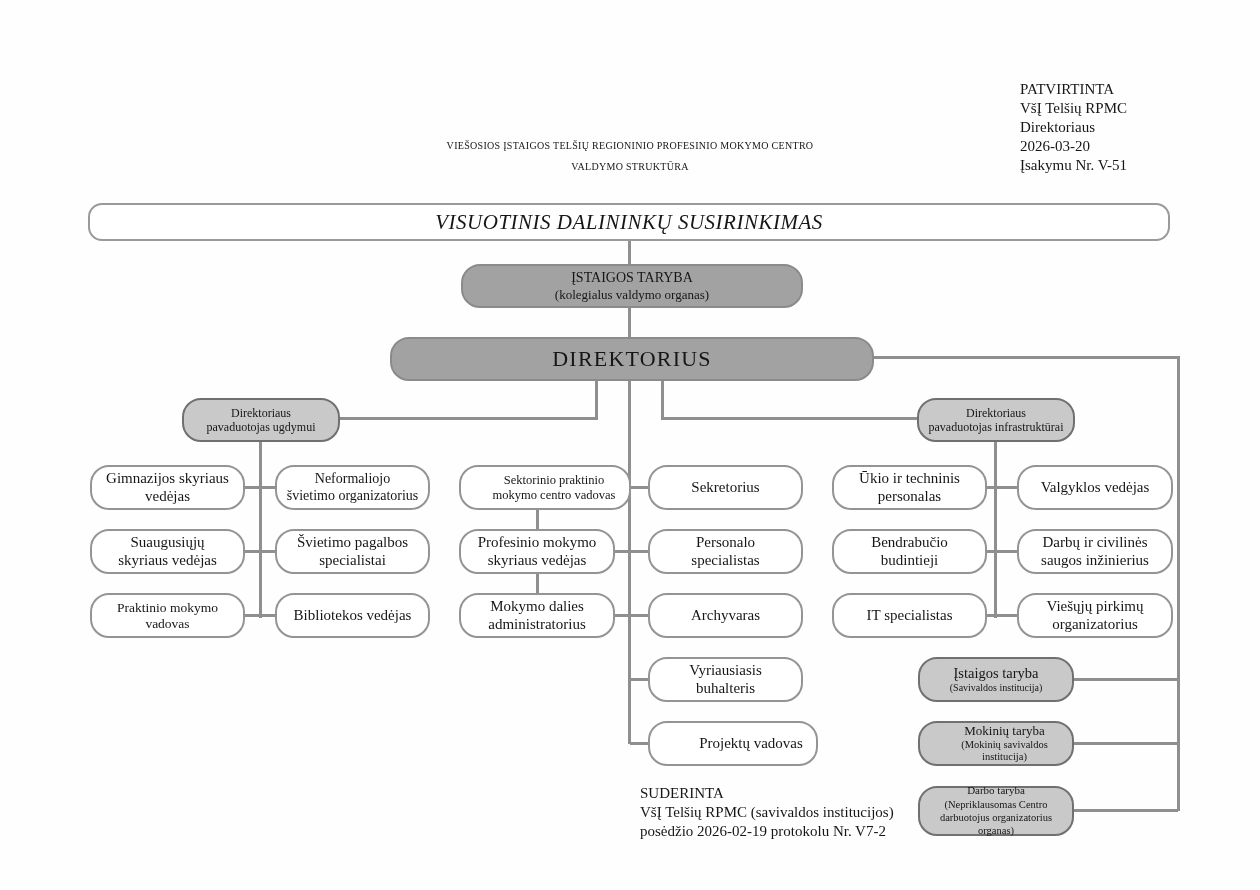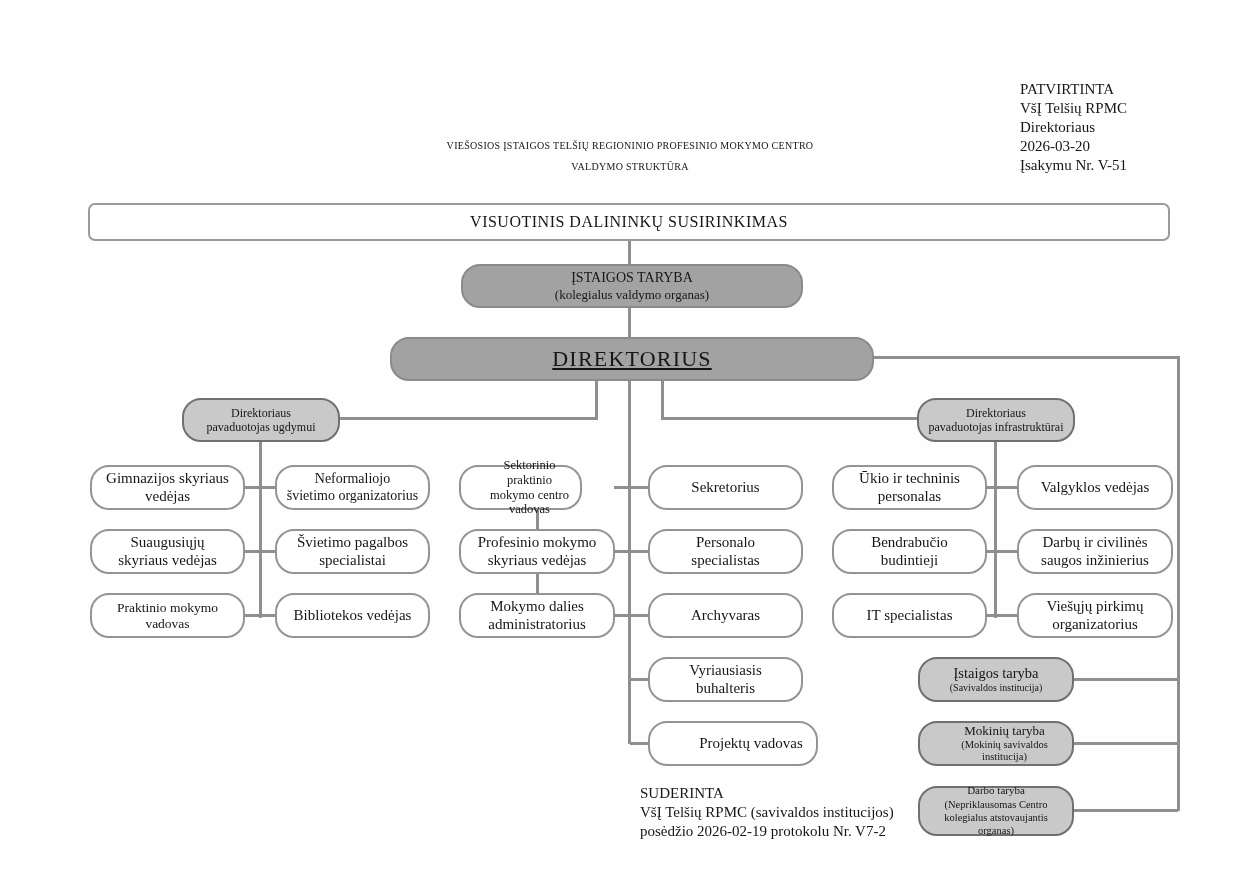--- a/index.html
+++ b/index.html
@@ -20,21 +20,21 @@
   .node{
     position:absolute;box-sizing:border-box;
     border:2px solid #949494;border-radius:19px;background:#ffffff;
     display:flex;flex-direction:column;align-items:center;justify-content:center;
     text-align:center;font-size:15px;line-height:1.18;padding:1px 2px;
   }
   .node .nl{white-space:pre-line;display:block;}
   .node .ns{white-space:pre-line;display:block;}
   .gray-dark{background:#a2a2a2;border-color:#8b8b8b;}
   .gray-light{background:#c9c9c9;border-color:#707070;}
-  .n-visuotinis{font-size:16px;letter-spacing:0.5px;border-radius:7px;border-color:#9a9a9a;}
+  .n-visuotinis{font-size:21px;letter-spacing:0.5px;border-radius:14px;border-color:#9a9a9a;font-style:italic;}
   .n-direktorius{font-size:22px;letter-spacing:1.2px;}
   .n-taryba .nl{font-size:14px;}
   .n-taryba .ns{font-size:13px;}
   .n-dep{font-size:12px;}
   .n-sektorinio{font-size:12.5px;}
   .n-praktinio{font-size:13.5px;}
   .n-neform{font-size:14px;}
   .n-sav .nl{font-size:14.5px;}
   .n-sav .ns{font-size:10px;}
   .n-mok .nl{font-size:13px;}
@@ -90,21 +90,21 @@
 
   <div class="node n-visuotinis" style="left:88px;top:203px;width:1082px;height:38px;">
     <span class="nl">VISUOTINIS DALININKŲ SUSIRINKIMAS</span>
   </div>
 
   <div class="node gray-dark n-taryba" style="left:461px;top:264px;width:342px;height:44px;">
     <span class="nl">ĮSTAIGOS TARYBA</span>
     <span class="ns">(kolegialus valdymo organas)</span>
   </div>
 
-  <div class="node gray-dark n-direktorius" style="left:390px;top:337px;width:484px;height:44px;text-decoration:underline;">
+  <div class="node gray-dark n-direktorius" style="left:390px;top:337px;width:484px;height:44px;">
     <span class="nl">DIREKTORIUS</span>
   </div>
 
   <div class="node gray-light n-dep" style="left:182px;top:398px;width:158px;height:44px;">
     <span class="nl">Direktoriaus
 pavaduotojas ugdymui</span>
   </div>
   <div class="node gray-light n-dep" style="left:917px;top:398px;width:158px;height:44px;">
     <span class="nl">Direktoriaus
 pavaduotojas infrastruktūrai</span>
@@ -128,21 +128,21 @@
 švietimo organizatorius</span>
   </div>
   <div class="node" style="left:275px;top:593px;width:155px;height:45px;">
     <span class="nl">Bibliotekos vedėjas</span>
   </div>
   <div class="node" style="left:275px;top:529px;width:155px;height:45px;">
     <span class="nl">Švietimo pagalbos
 specialistai</span>
   </div>
 
-  <div class="node n-sektorinio" style="left:459px;top:465px;width:123px;height:45px;padding-left:20px;">
+  <div class="node n-sektorinio" style="left:459px;top:465px;width:172px;height:45px;padding-left:20px;">
     <span class="nl">Sektorinio praktinio
 mokymo centro vadovas</span>
   </div>
   <div class="node" style="left:459px;top:529px;width:156px;height:45px;">
     <span class="nl">Profesinio mokymo
 skyriaus vedėjas</span>
   </div>
   <div class="node" style="left:459px;top:593px;width:156px;height:45px;">
     <span class="nl">Mokymo dalies
 administratorius</span>
@@ -194,21 +194,21 @@
     <span class="nl">Įstaigos taryba</span>
     <span class="ns">(Savivaldos institucija)</span>
   </div>
   <div class="node gray-light n-mok" style="left:918px;top:721px;width:156px;height:45px;padding-left:19px;">
     <span class="nl">Mokinių taryba</span>
     <span class="ns">(Mokinių savivaldos institucija)</span>
   </div>
   <div class="node gray-light n-darbo" style="left:918px;top:786px;width:156px;height:50px;">
     <span class="nl">Darbo taryba</span>
     <span class="ns">(Nepriklausomas Centro
-kolegialus atstovaujantis
+darbuotojus organizatorius
 organas)</span>
   </div>
 
   <div class="txtblock" style="left:640px;top:784px;">
     <div>SUDERINTA</div>
     <div>VšĮ Telšių RPMC (savivaldos institucijos)</div>
     <div>posėdžio 2026-02-19 protokolu Nr. V7-2</div>
   </div>
 
 </div>

